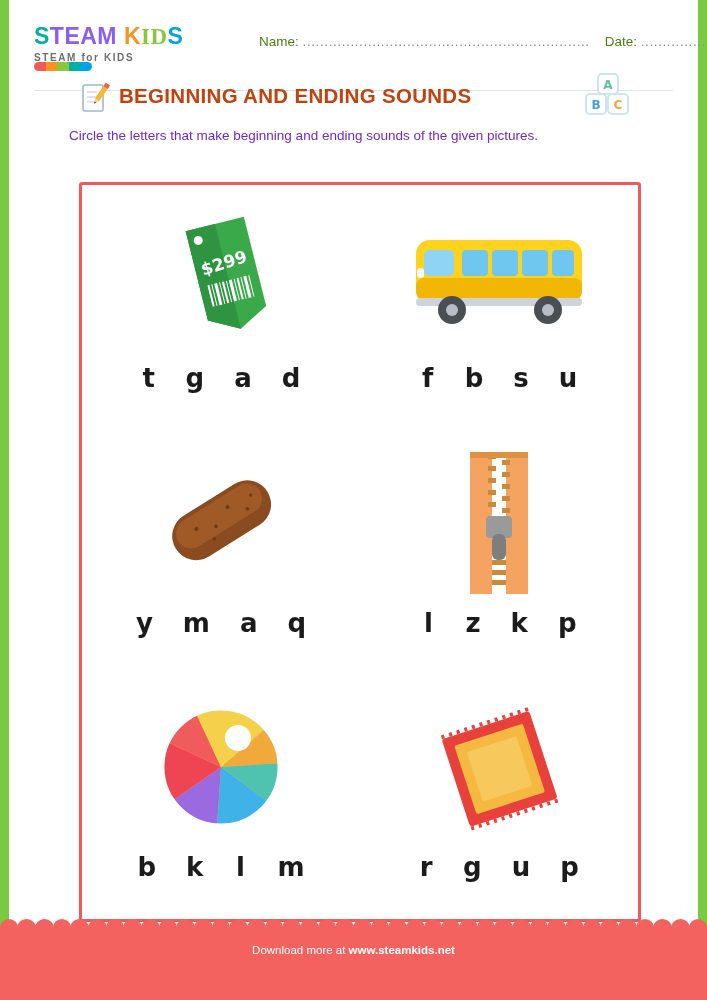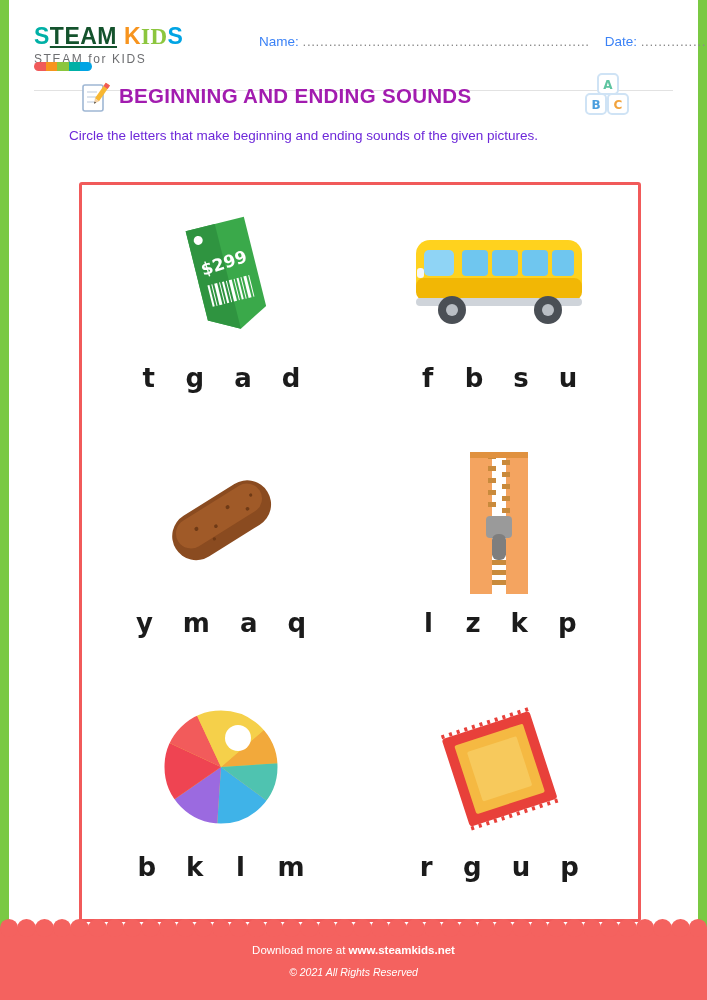--- a/index.html
+++ b/index.html
@@ -50,30 +50,30 @@
     width: 190px;
   }
   .logo-title {
     font-size: 23px;
     font-weight: bold;
     letter-spacing: 0.5px;
     line-height: 24px;
     white-space: nowrap;
   }
   .logo-title .s1 { color: #00b0a6; }
-  .logo-title .s2 { color: #14532d; text-decoration: underline; }
+  .logo-title .s2 { color: #8b5cf6; }
   .logo-title .s3 { color: #f7941e; }
   .logo-title .s4 { color: #8cc63e; font-family: Liberation Serif, serif; }
   .logo-title .s5 { color: #00a4e4; }
   .logo-sub {
-    font-size: 12px;
+    font-size: 10px;
     letter-spacing: 1.6px;
     color: #6d6e71;
     margin-top: 3px;
-    font-weight: normal;
+    font-weight: bold;
   }
   .logo-bars {
     position: absolute;
     left: 25px;
     top: 44px;
     width: 58px;
     height: 9px;
     display: flex;
     border-radius: 5px;
     overflow: hidden;
@@ -81,21 +81,21 @@
   .logo-bars i { display: block; height: 100%; flex: 1; }
 
   .namedate {
     position: absolute;
     left: 250px;
     top: 16px;
     font-size: 13.5px;
     color: #2b2b2b;
     white-space: nowrap;
   }
-  .namedate .lbl { color: #3b82f6; }
+  .namedate .lbl { color: #4d7c0f; }
   .namedate .dots {
     letter-spacing: 0.6px;
     color: #8a8a8a;
   }
   .rule-hr {
     position: absolute;
     left: 25px;
     top: 72px;
     width: 639px;
     height: 1px;
@@ -116,21 +116,21 @@
     top: 4px;
     width: 30px;
     height: 32px;
   }
   .worksheet-title {
     position: absolute;
     left: 110px;
     top: 6px;
     font-size: 20.5px;
     font-weight: bold;
-    color: #a21caf;
+    color: #c2410c;
     letter-spacing: 0.3px;
   }
   .abc-blocks {
     position: absolute;
     right: 60px;
     top: -6px;
     width: 56px;
     height: 52px;
   }
 
@@ -533,14 +533,13 @@
       <i></i>
       <i></i>
       <i></i>
       <i></i>
       <i></i>
       <i></i>
   </div>
   <div class="l1">
     <span>Download more at </span><b>www.steamkids.net</b>
   </div>
-  <div class="l2">© 2021 All Rights Reserved</div>
 </div>
 
 </body></html>

